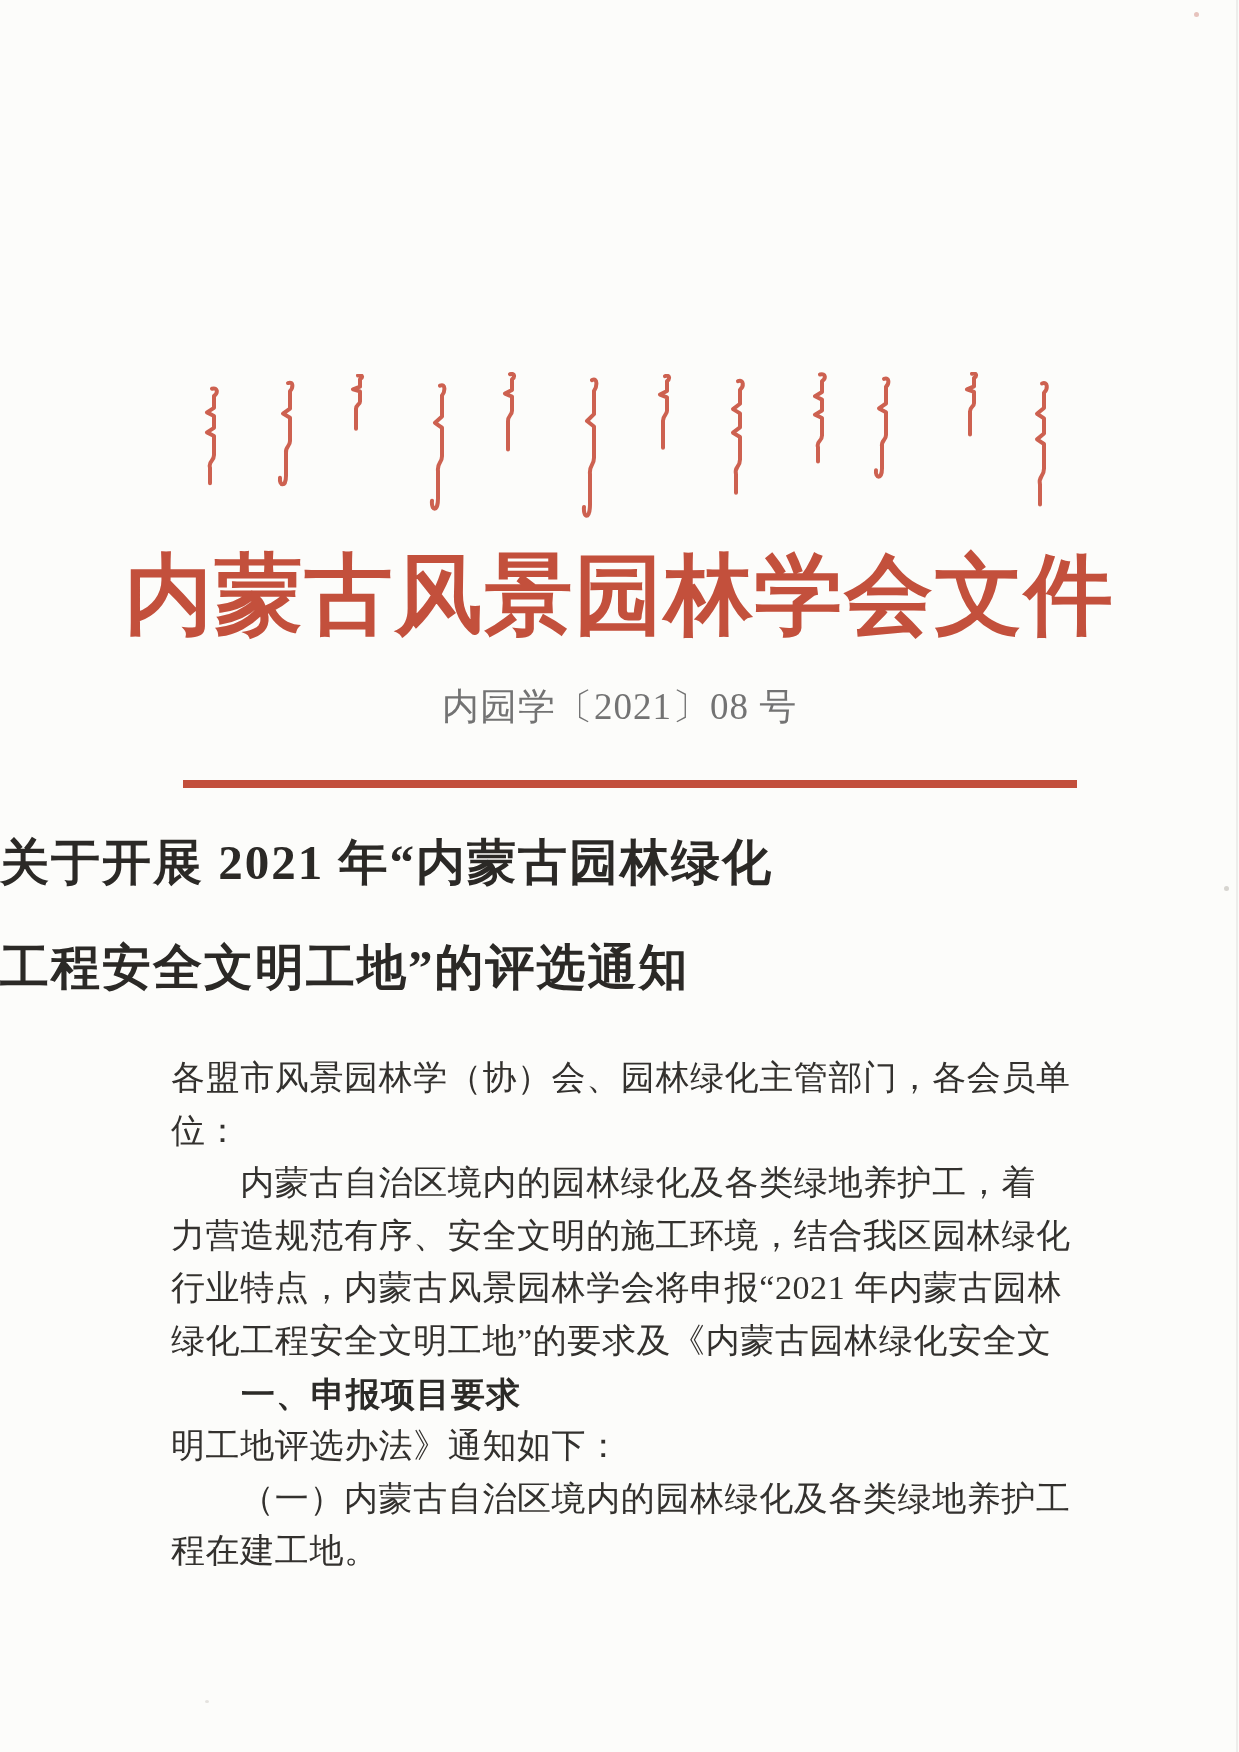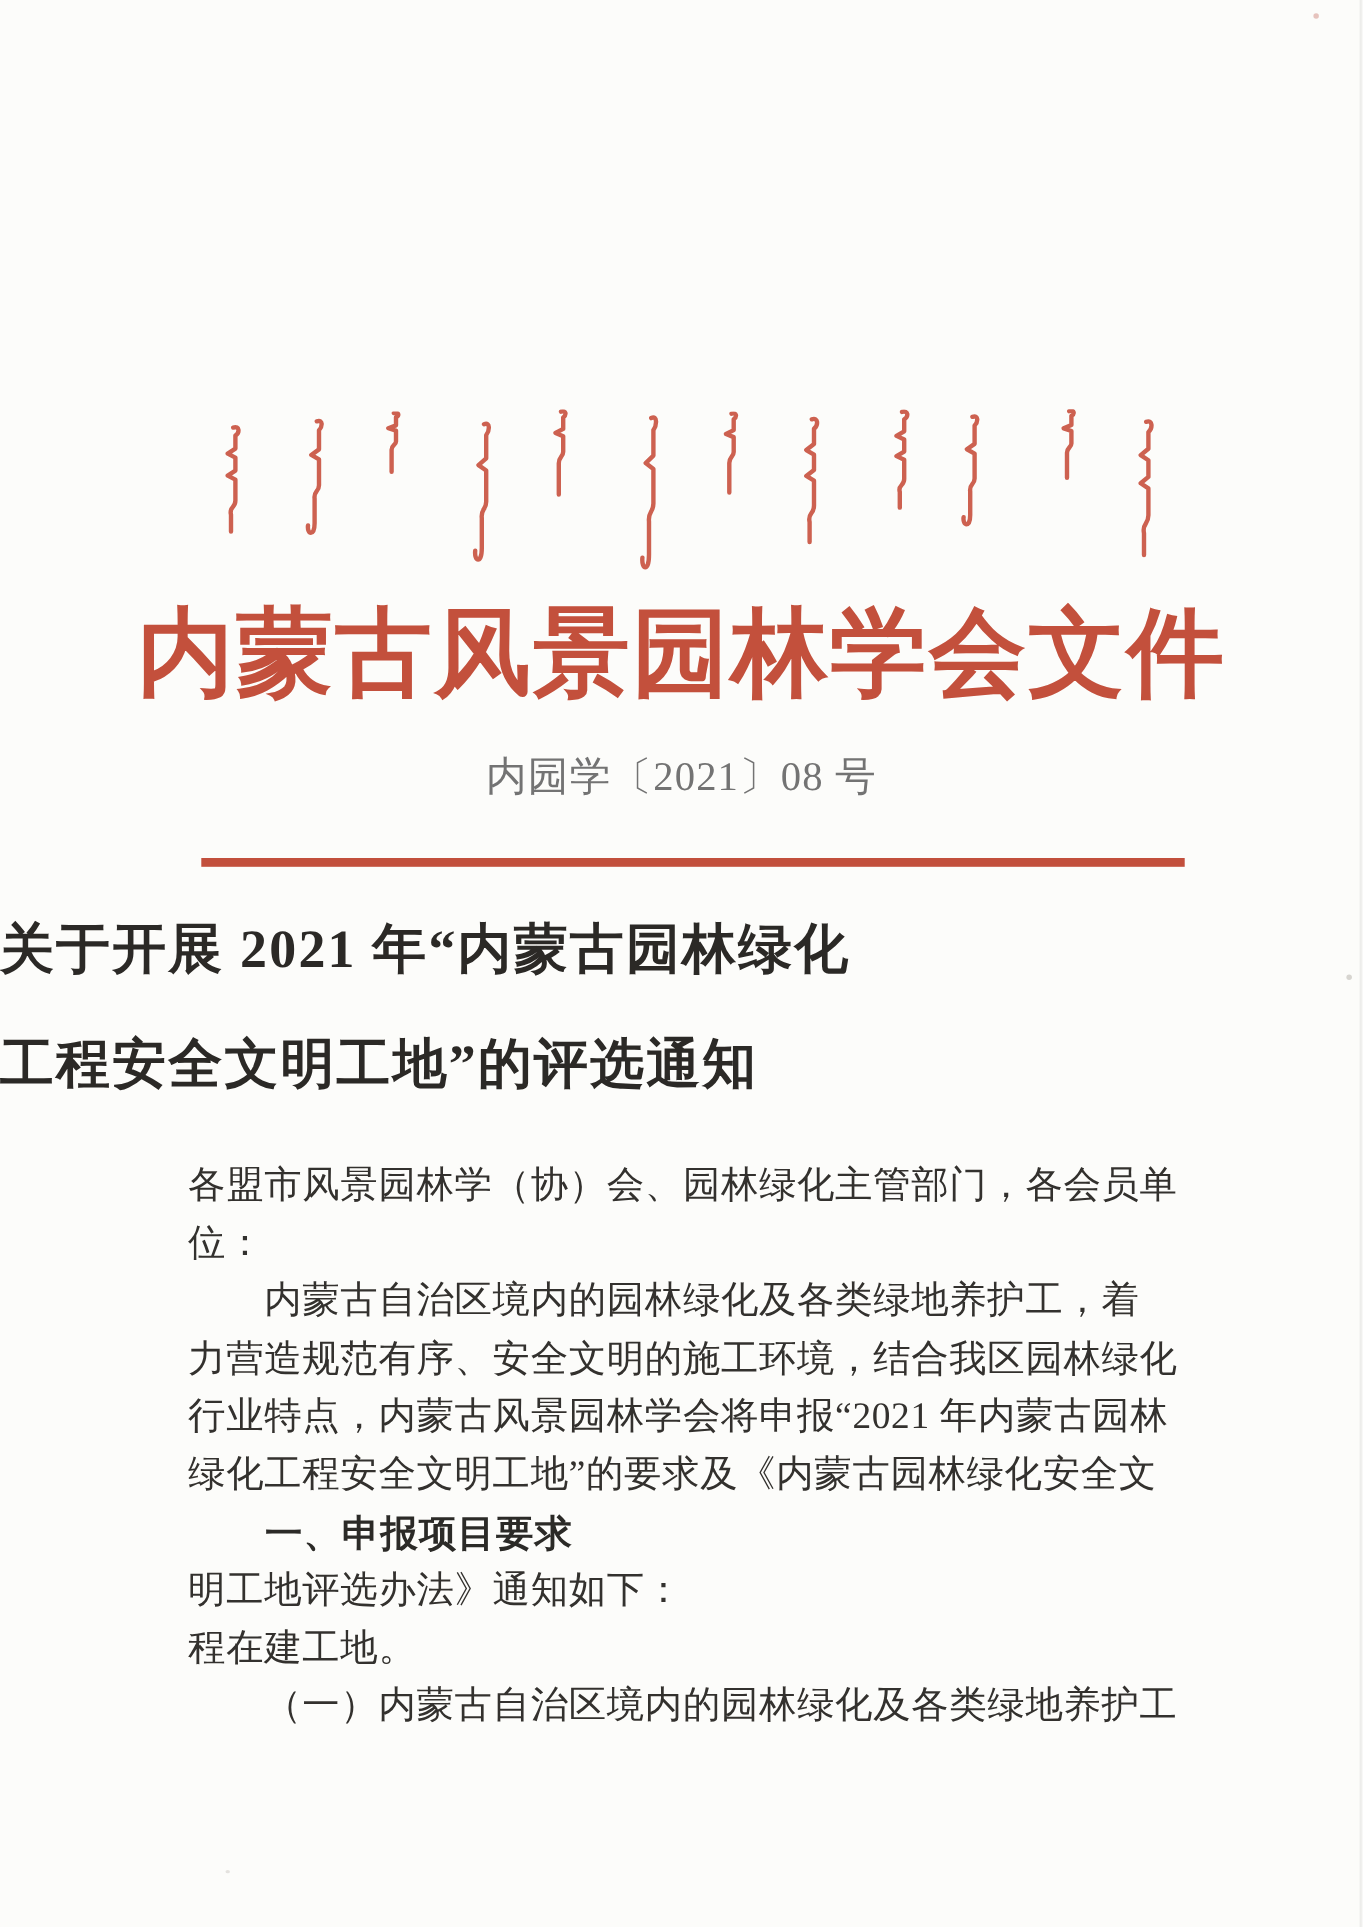--- a/index.html
+++ b/index.html
@@ -145,17 +145,17 @@
 
   <div class="body-text">
     <div class="line">各盟市风景园林学（协）会、园林绿化主管部门，各会员单</div>
     <div class="line">位：</div>
     <div class="line">　　内蒙古自治区境内的园林绿化及各类绿地养护工，着</div>
     <div class="line">力营造规范有序、安全文明的施工环境，结合我区园林绿化</div>
     <div class="line">行业特点，内蒙古风景园林学会将申报“2021 年内蒙古园林</div>
     <div class="line">绿化工程安全文明工地”的要求及《内蒙古园林绿化安全文</div>
     <div class="line heading">　　一、申报项目要求</div>
     <div class="line">明工地评选办法》通知如下：</div>
+    <div class="line">　　（一）内蒙古自治区境内的园林绿化及各类绿地养护工</div>
     <div class="line">程在建工地。</div>
-    <div class="line">　　（一）内蒙古自治区境内的园林绿化及各类绿地养护工</div>
   </div>
 
 </div>
 
 </body></html>

